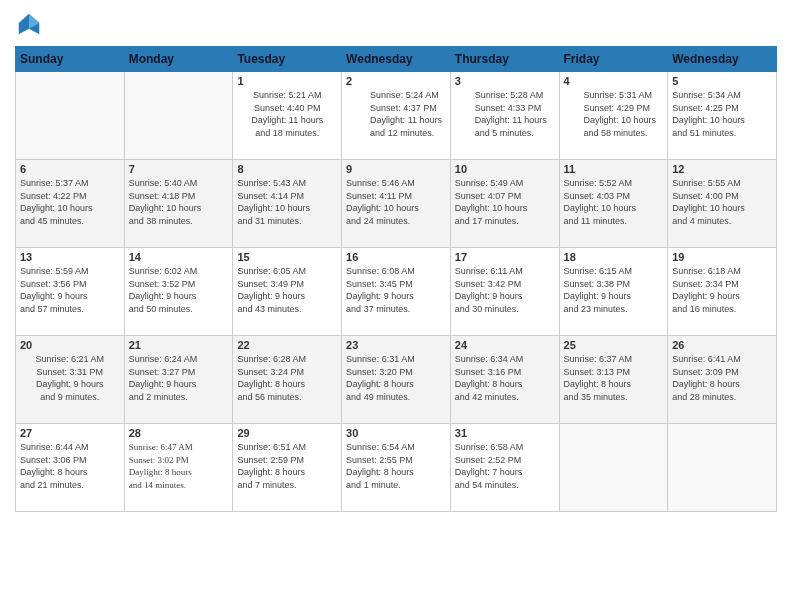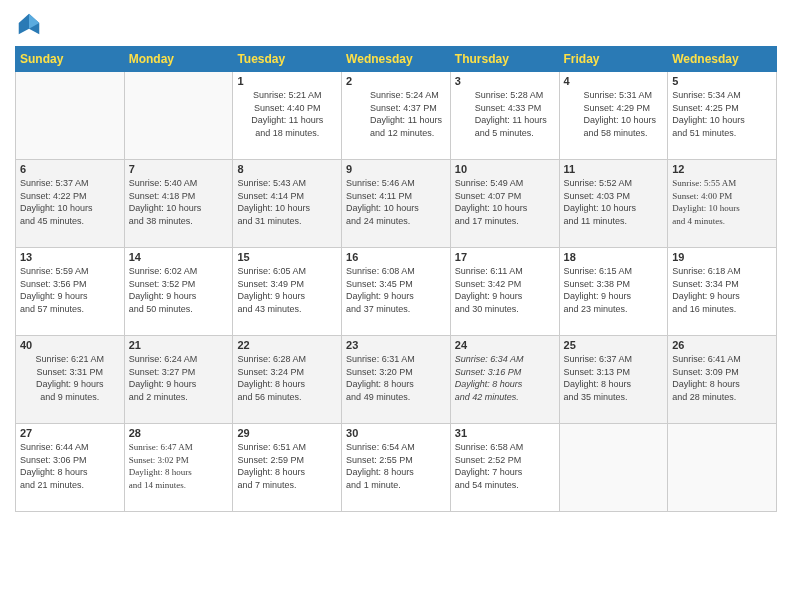--- a/index.html
+++ b/index.html
@@ -58,21 +58,21 @@
     .subtitle {
       font-size: 14px;
       color: #555;
     }
     .calendar {
       width: 100%;
       border-collapse: collapse;
     }
     .calendar th {
       background: #2a7ab5;
-      color: #fde047;
+      color: #0f172a;
       font-size: 12px;
       font-weight: bold;
       padding: 5px 4px;
       text-align: left;
       border: 1px solid #2a7ab5;
     }
     .calendar td {
       width: calc(100% / 7);
       vertical-align: top;
       border: 1px solid #ccc;
@@ -216,21 +216,21 @@
           </td>
           <td>
             <span class="day-number">11</span>
             <div class="day-detail" style="white-space: pre-line;">Sunrise: 5:52 AM
 Sunset: 4:03 PM
 Daylight: 10 hours
 and 11 minutes.</div>
           </td>
           <td>
             <span class="day-number">12</span>
-            <div class="day-detail" style="white-space: pre-line; font-family: Liberation Serif, serif;">Sunrise: 5:55 AM
+            <div class="day-detail" style="white-space: pre-line;">Sunrise: 5:55 AM
 Sunset: 4:00 PM
 Daylight: 10 hours
 and 4 minutes.</div>
           </td>
         </tr>
         <tr>
           <td>
             <span class="day-number">13</span>
             <div class="day-detail" style="white-space: pre-line;">Sunrise: 5:59 AM
 Sunset: 3:56 PM
@@ -275,21 +275,21 @@
           <td>
             <span class="day-number">19</span>
             <div class="day-detail" style="white-space: pre-line;">Sunrise: 6:18 AM
 Sunset: 3:34 PM
 Daylight: 9 hours
 and 16 minutes.</div>
           </td>
         </tr>
         <tr>
           <td>
-            <span class="day-number">40</span>
+            <span class="day-number">20</span>
             <div class="day-detail" style="white-space: pre-line; text-align: center;">Sunrise: 6:21 AM
 Sunset: 3:31 PM
 Daylight: 9 hours
 and 9 minutes.</div>
           </td>
           <td>
             <span class="day-number">21</span>
             <div class="day-detail" style="white-space: pre-line;">Sunrise: 6:24 AM
 Sunset: 3:27 PM
 Daylight: 9 hours
@@ -304,21 +304,21 @@
           </td>
           <td>
             <span class="day-number">23</span>
             <div class="day-detail" style="white-space: pre-line;">Sunrise: 6:31 AM
 Sunset: 3:20 PM
 Daylight: 8 hours
 and 49 minutes.</div>
           </td>
           <td>
             <span class="day-number">24</span>
-            <div class="day-detail" style="white-space: pre-line; font-style: italic;">Sunrise: 6:34 AM
+            <div class="day-detail" style="white-space: pre-line;">Sunrise: 6:34 AM
 Sunset: 3:16 PM
 Daylight: 8 hours
 and 42 minutes.</div>
           </td>
           <td>
             <span class="day-number">25</span>
             <div class="day-detail" style="white-space: pre-line;">Sunrise: 6:37 AM
 Sunset: 3:13 PM
 Daylight: 8 hours
 and 35 minutes.</div>

